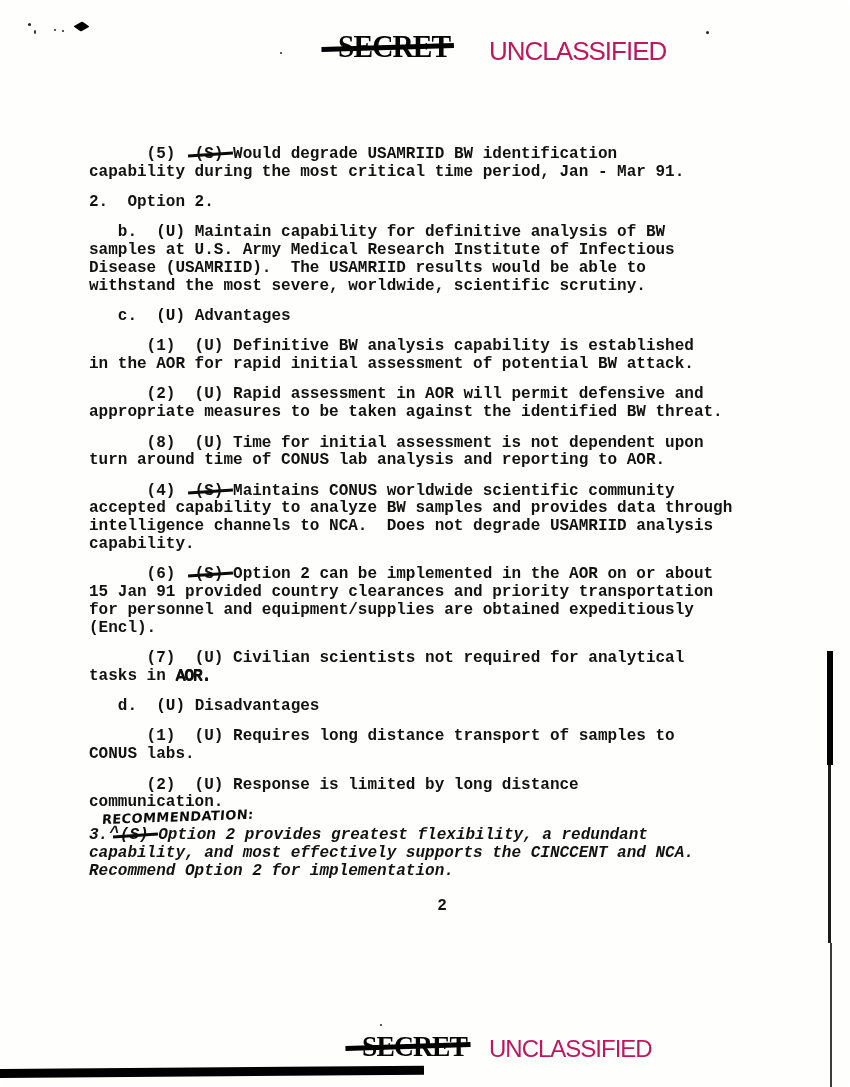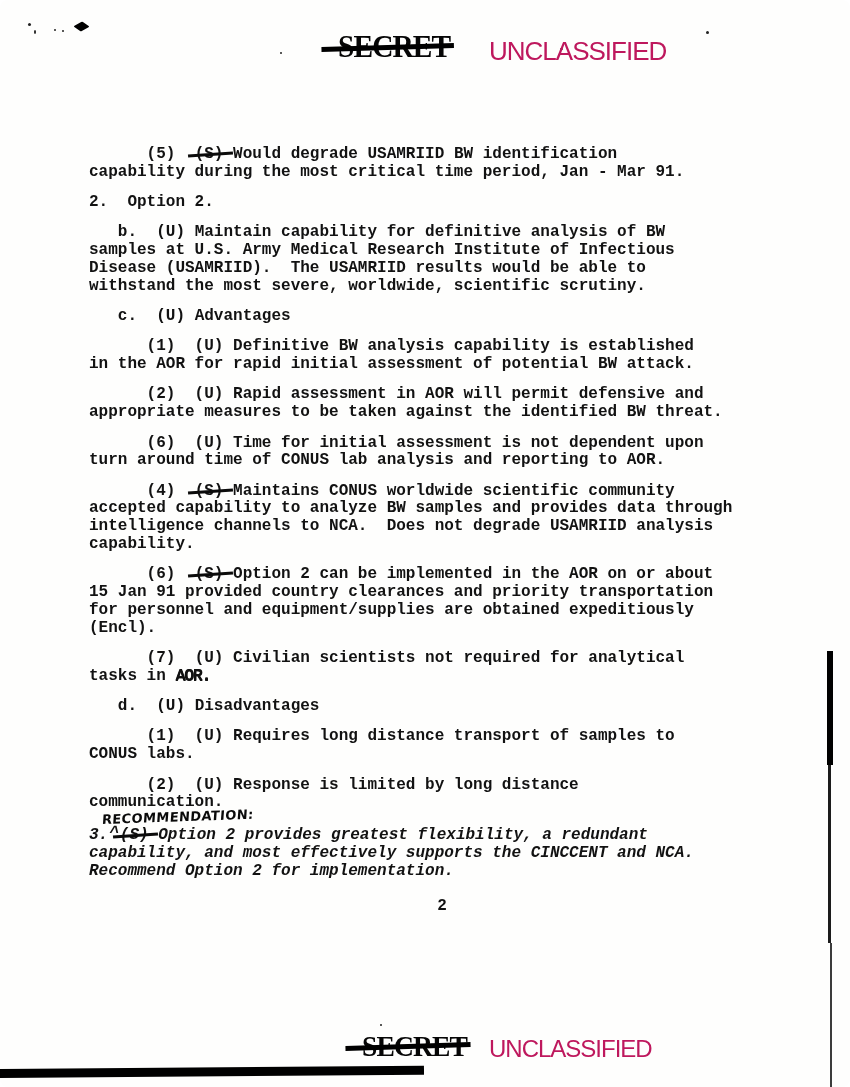--- a/index.html
+++ b/index.html
@@ -120,21 +120,21 @@
 withstand the most severe, worldwide, scientific scrutiny.</span></div>
 
     <div class="para"><span>   c.  (U) Advantages</span></div>
 
     <div class="para"><span>      (1)  (U) Definitive BW analysis capability is established
 in the AOR for rapid initial assessment of potential BW attack.</span></div>
 
     <div class="para"><span>      (2)  (U) Rapid assessment in AOR will permit defensive and
 appropriate measures to be taken against the identified BW threat.</span></div>
 
-    <div class="para"><span>      (6)  (U) Time for initial assessment is not dependent upon
+    <div class="para"><span>      (8)  (U) Time for initial assessment is not dependent upon
 turn around time of CONUS lab analysis and reporting to AOR.</span></div>
 
     <div class="para"><span>      (4)  </span><span class="struck">(S)</span><span> Maintains CONUS worldwide scientific community
 accepted capability to analyze BW samples and provides data through
 intelligence channels to NCA.  Does not degrade USAMRIID analysis
 capability.</span></div>
 
 
     <div class="para"><span>      (6)  </span><span class="struck">(S)</span><span> Option 2 can be implemented in the AOR on or about
 15 Jan 91 provided country clearances and priority transportation

